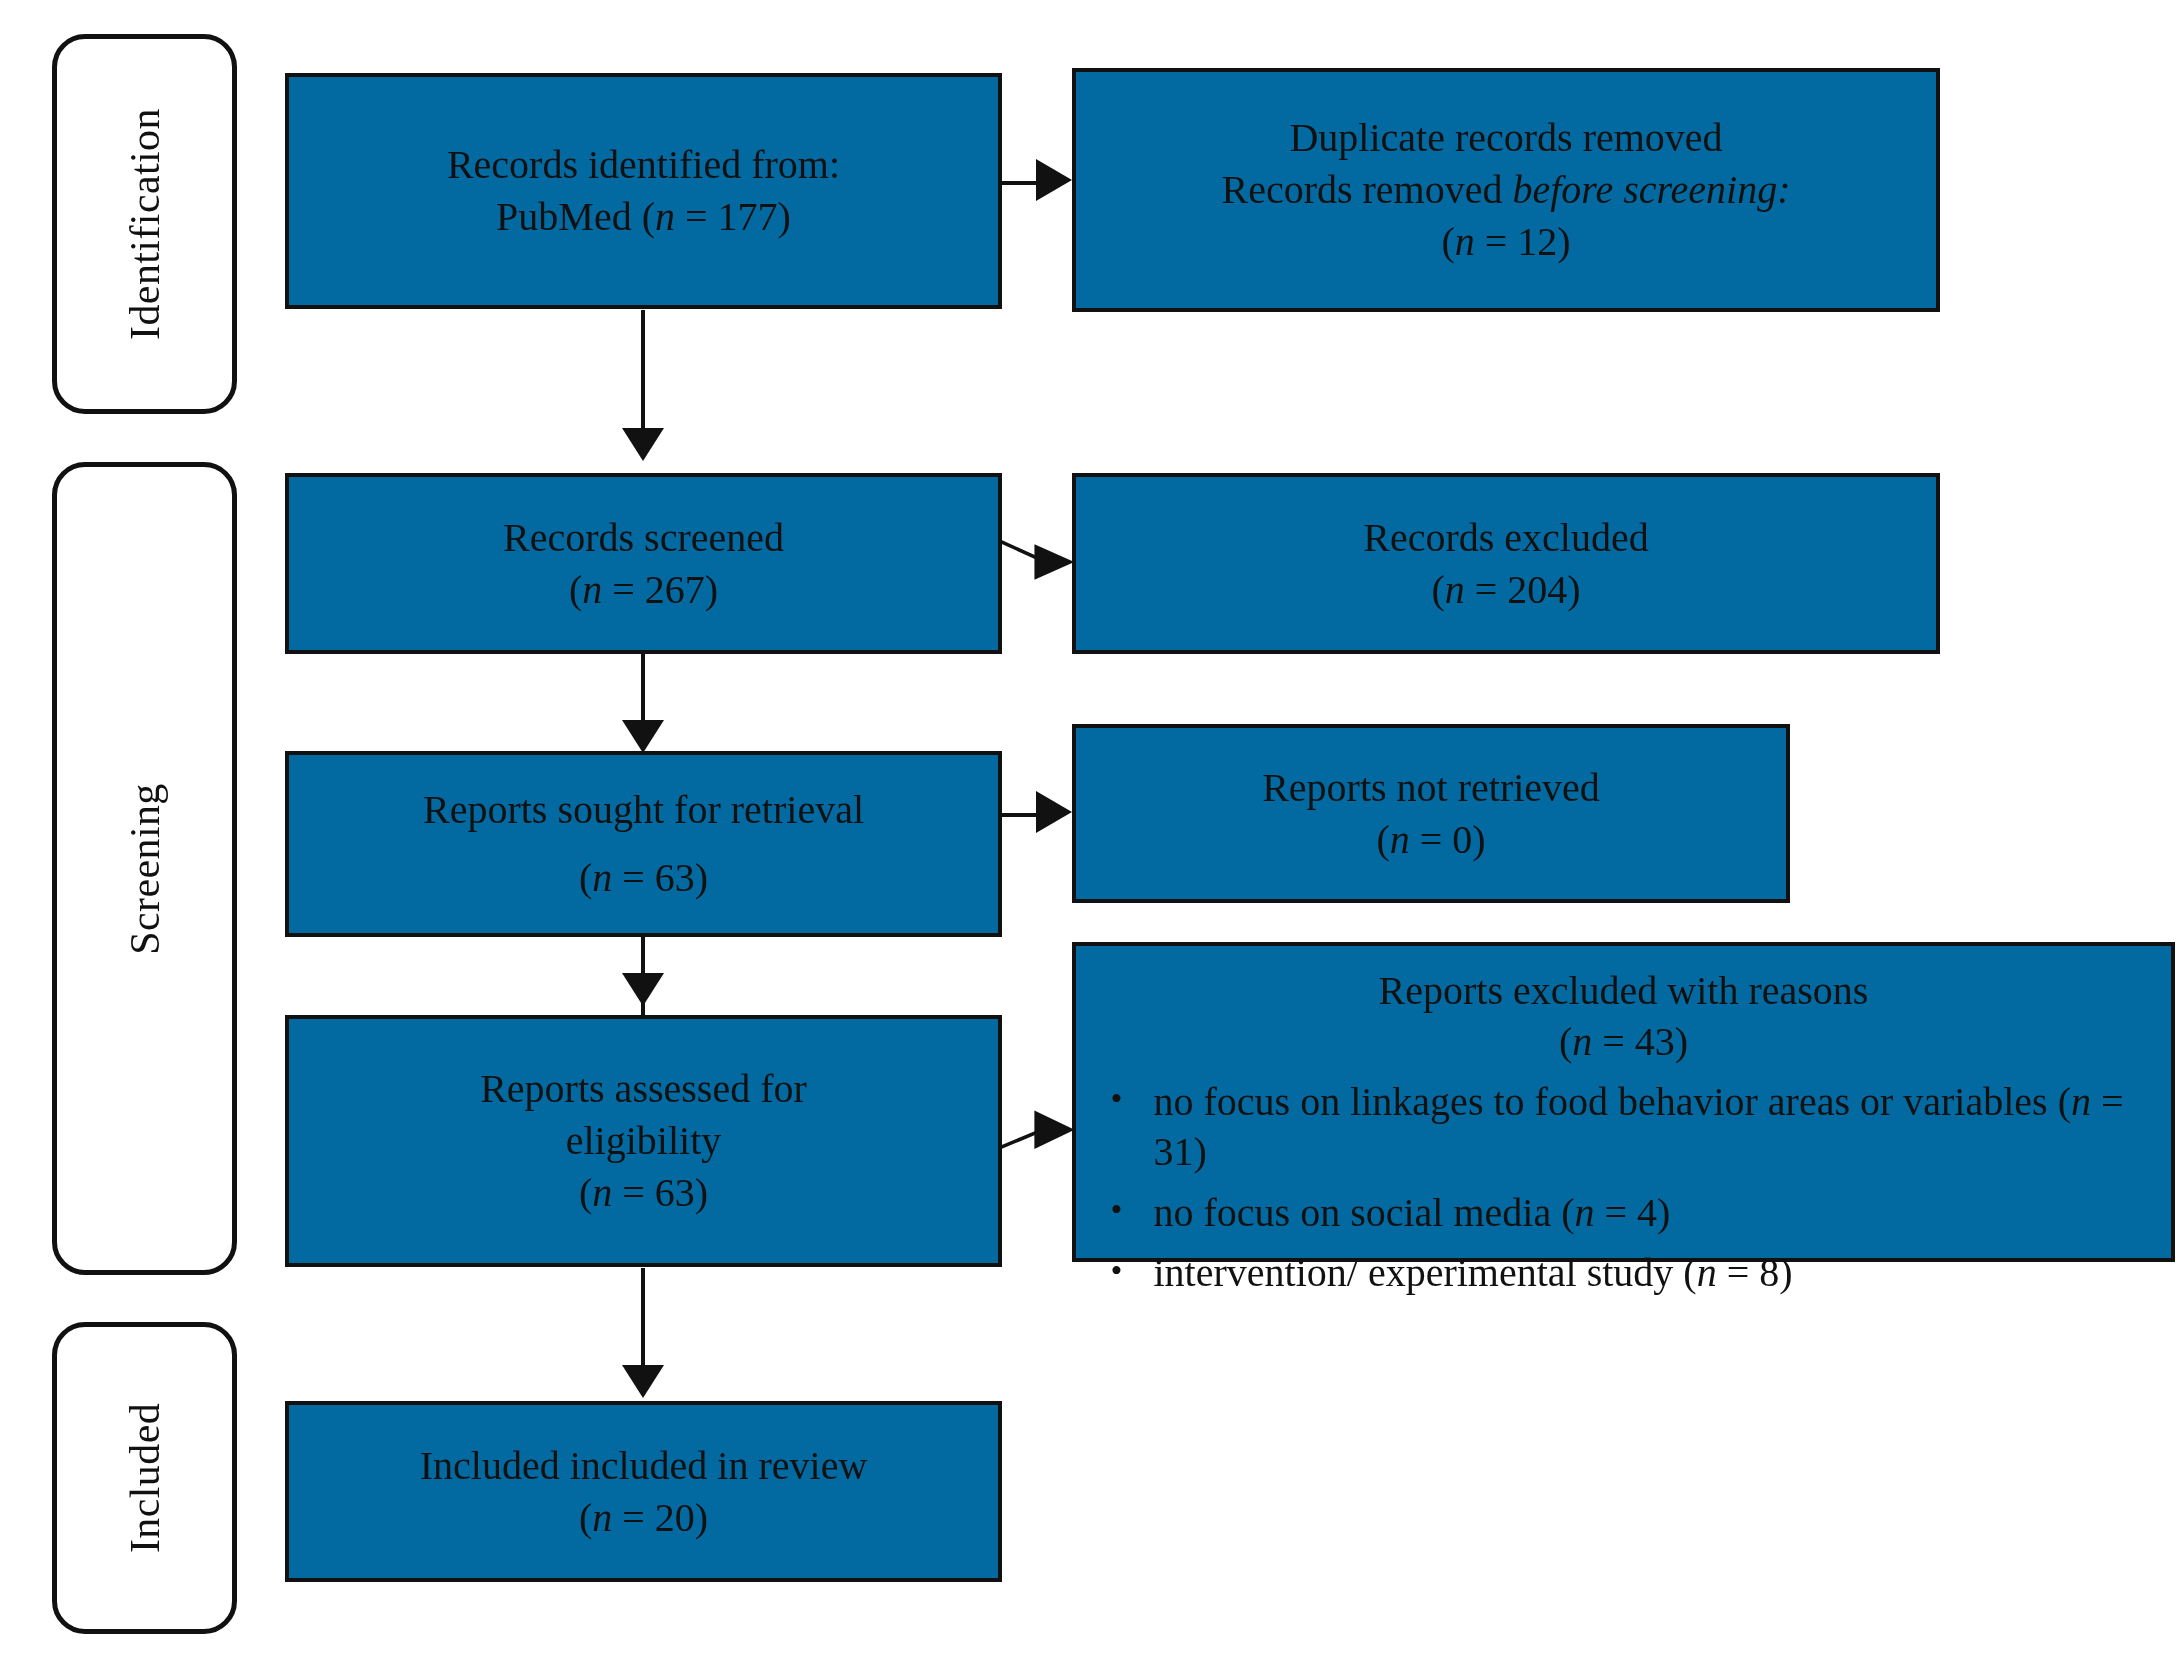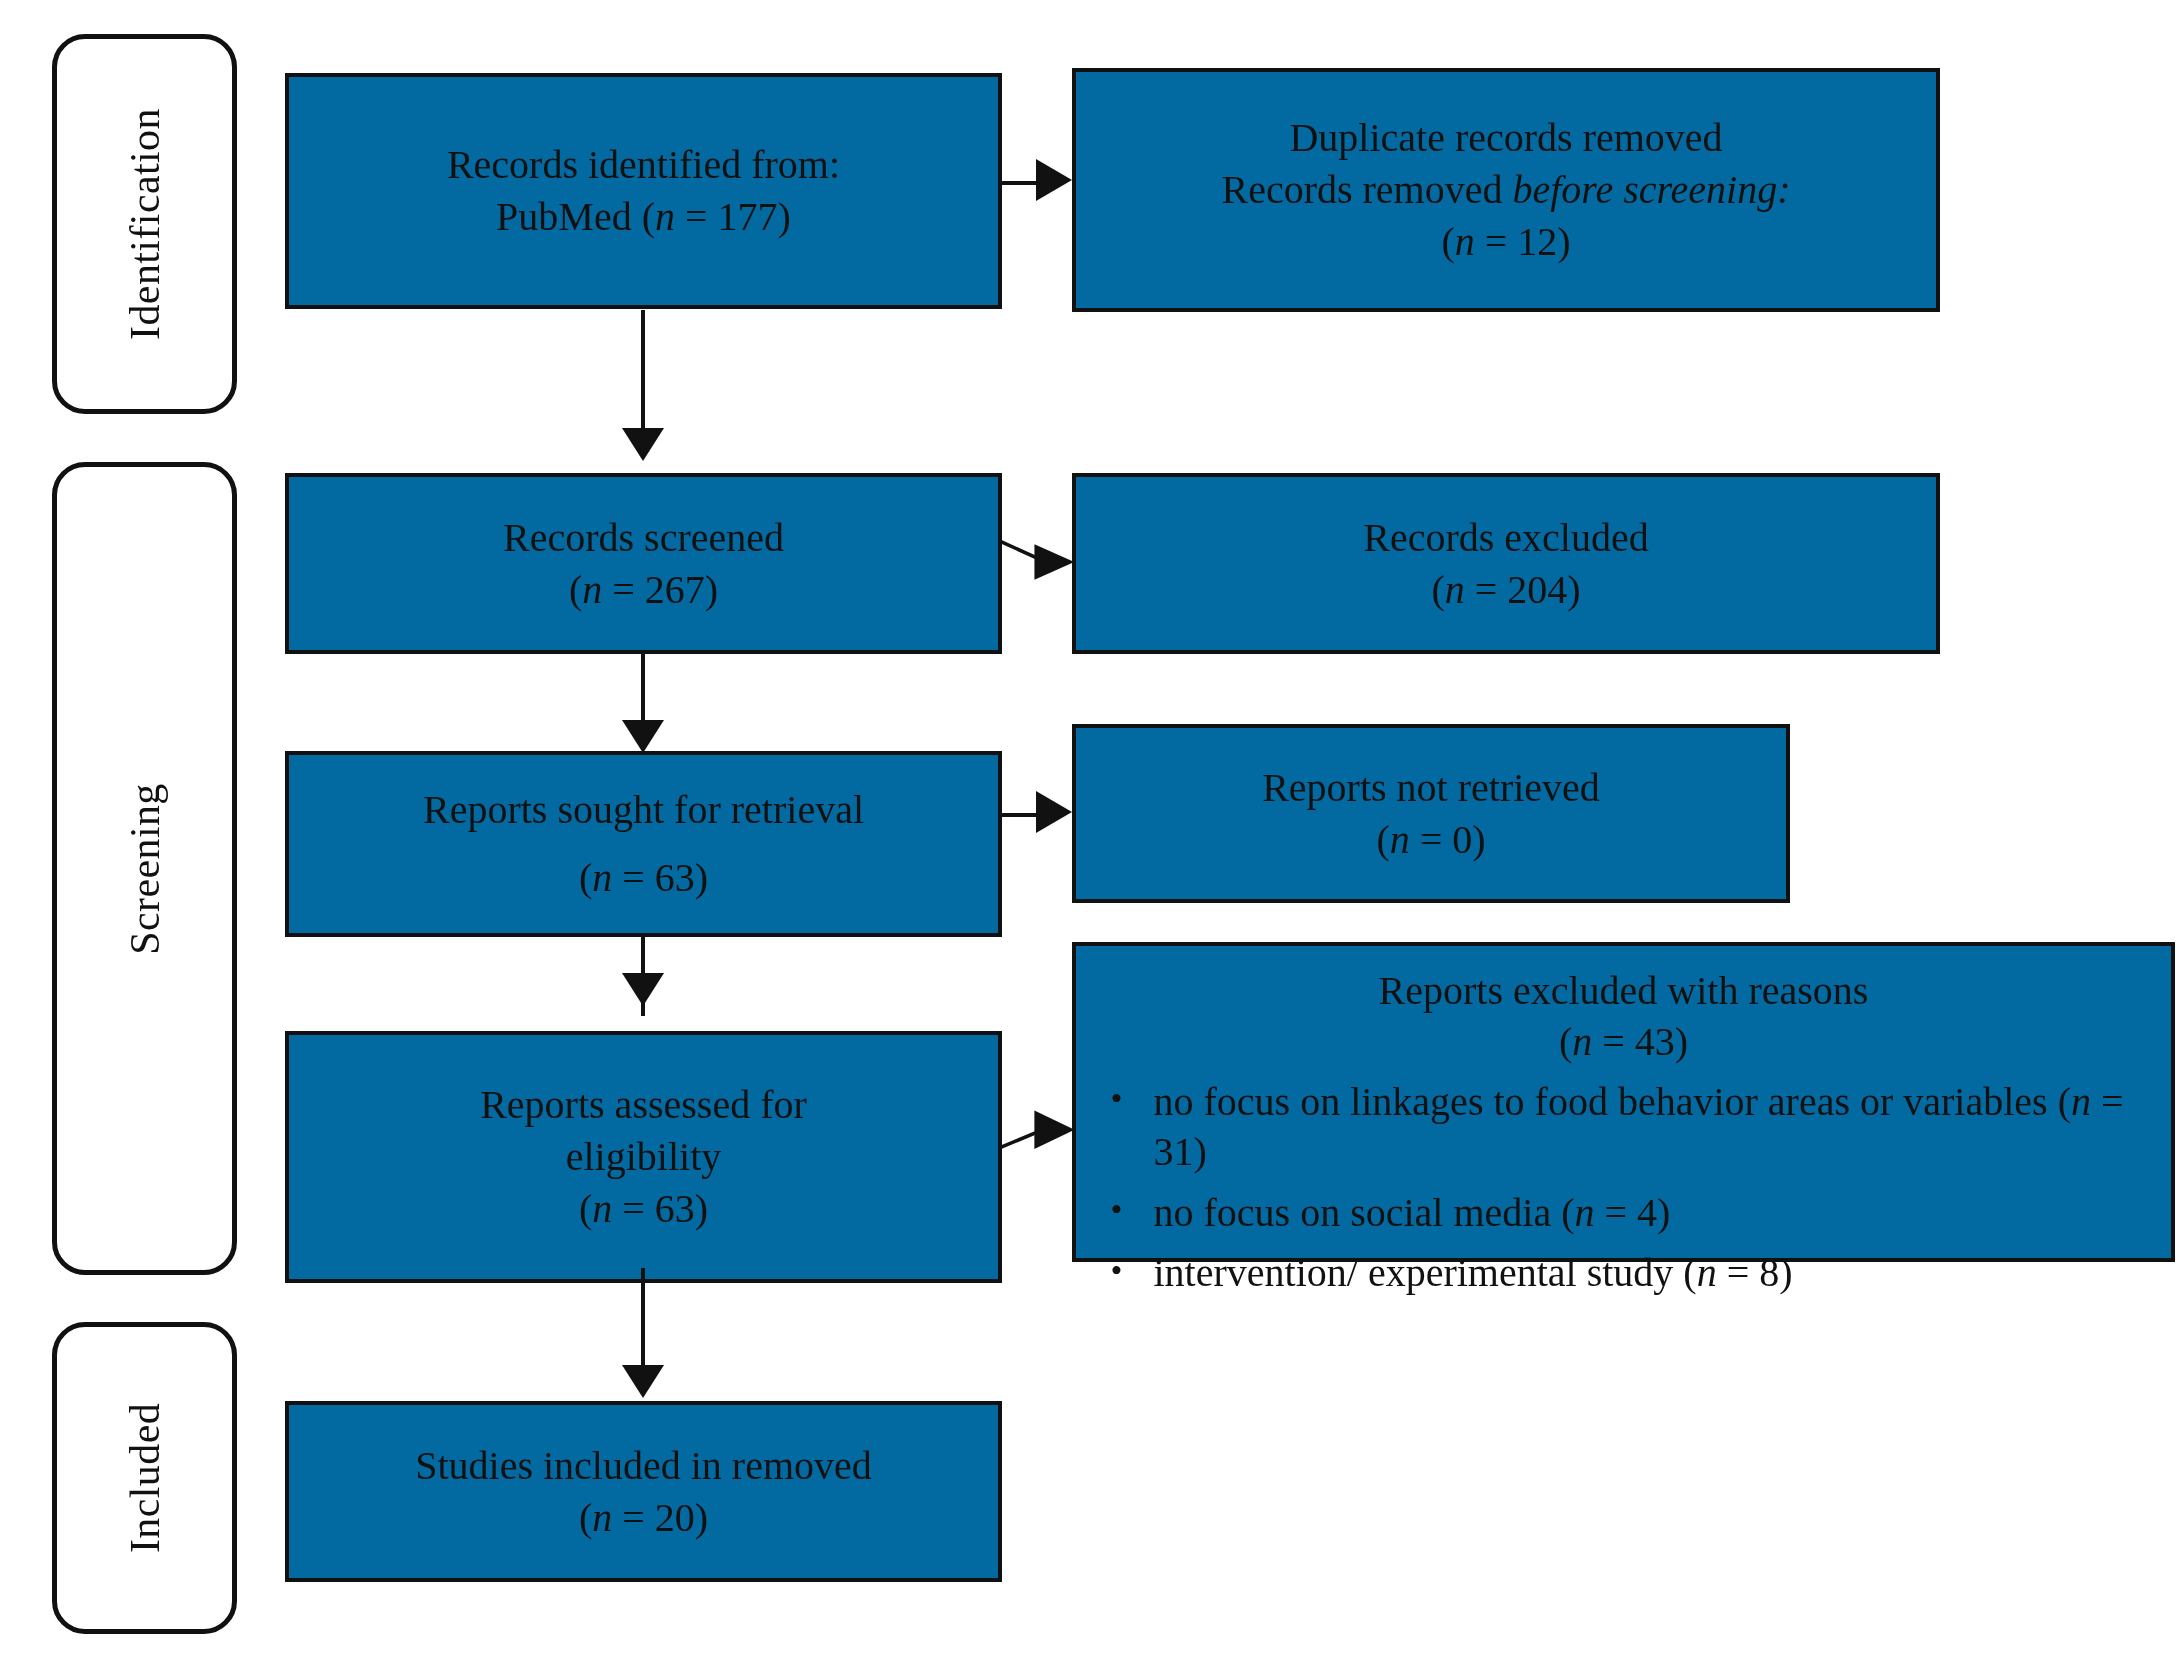--- a/index.html
+++ b/index.html
@@ -158,21 +158,21 @@
     <span class="line">Reports not retrieved</span>
     <span class="line">(<i class="n">n</i> = 0)</span>
   </div>
 
   <div class="h-line" style="left:1002px; top:813px; width:40px;"></div>
   <div class="arrow-right" style="left:1036px; top:791px;"></div>
 
   <div class="v-line" style="left:641px; top:937px; height:79px;"></div>
   <div class="arrow-down" style="left:622px; top:973px;"></div>
 
-  <div class="flow-box" style="left:285px; top:1015px; width:717px; height:252px;margin-top:16px;">
+  <div class="flow-box" style="left:285px; top:1015px; width:717px; height:252px;">
     <span class="line">Reports assessed for</span>
     <span class="line">eligibility</span>
     <span class="line">(<i class="n">n</i> = 63)</span>
   </div>
 
   <div class="flow-box reasons" style="left:1072px; top:942px; width:1103px; height:320px;">
     <div class="head">
       <span class="line">Reports excluded with reasons</span>
       <span class="line">(<i class="n">n</i> = 43)</span>
     </div>
@@ -194,18 +194,18 @@
 
   <svg class="slant" style="left:1000px; top:1096px; width:86px; height:79px;" viewBox="0 0 120 110">
     <line x1="0" y1="72" x2="62" y2="46" stroke="#111111" stroke-width="5"></line>
     <polygon points="48,20 104,47 48,74" fill="#111111"></polygon>
   </svg>
 
   <div class="v-line" style="left:641px; top:1268px; height:115px;"></div>
   <div class="arrow-down" style="left:622px; top:1365px;"></div>
 
   <div class="flow-box" style="left:285px; top:1401px; width:717px; height:181px;">
-    <span class="line">Studies included in removed</span>
+    <span class="line">Included included in review</span>
     <span class="line">(<i class="n">n</i> = 20)</span>
   </div>
 
 </div>
 
 
 </body></html>

